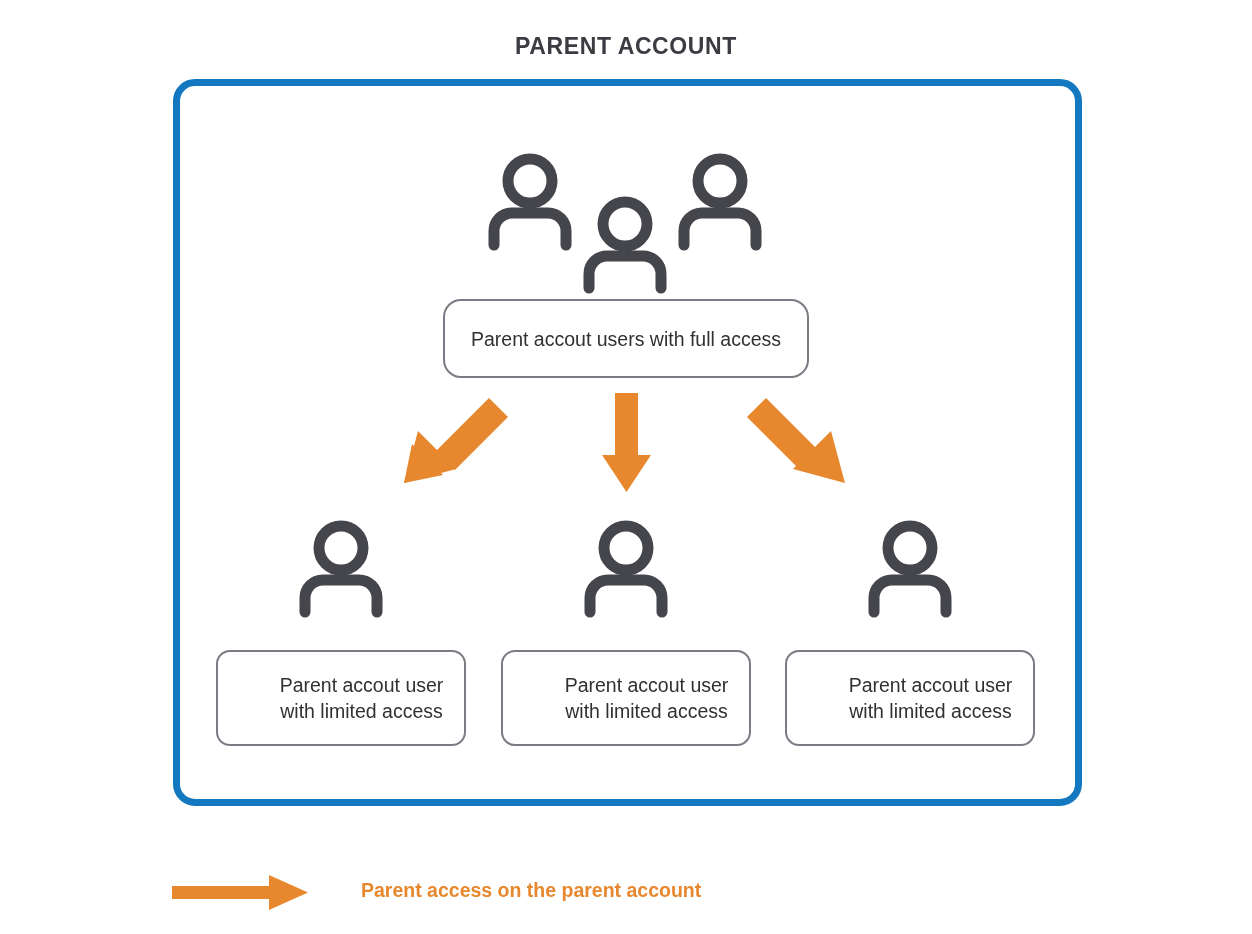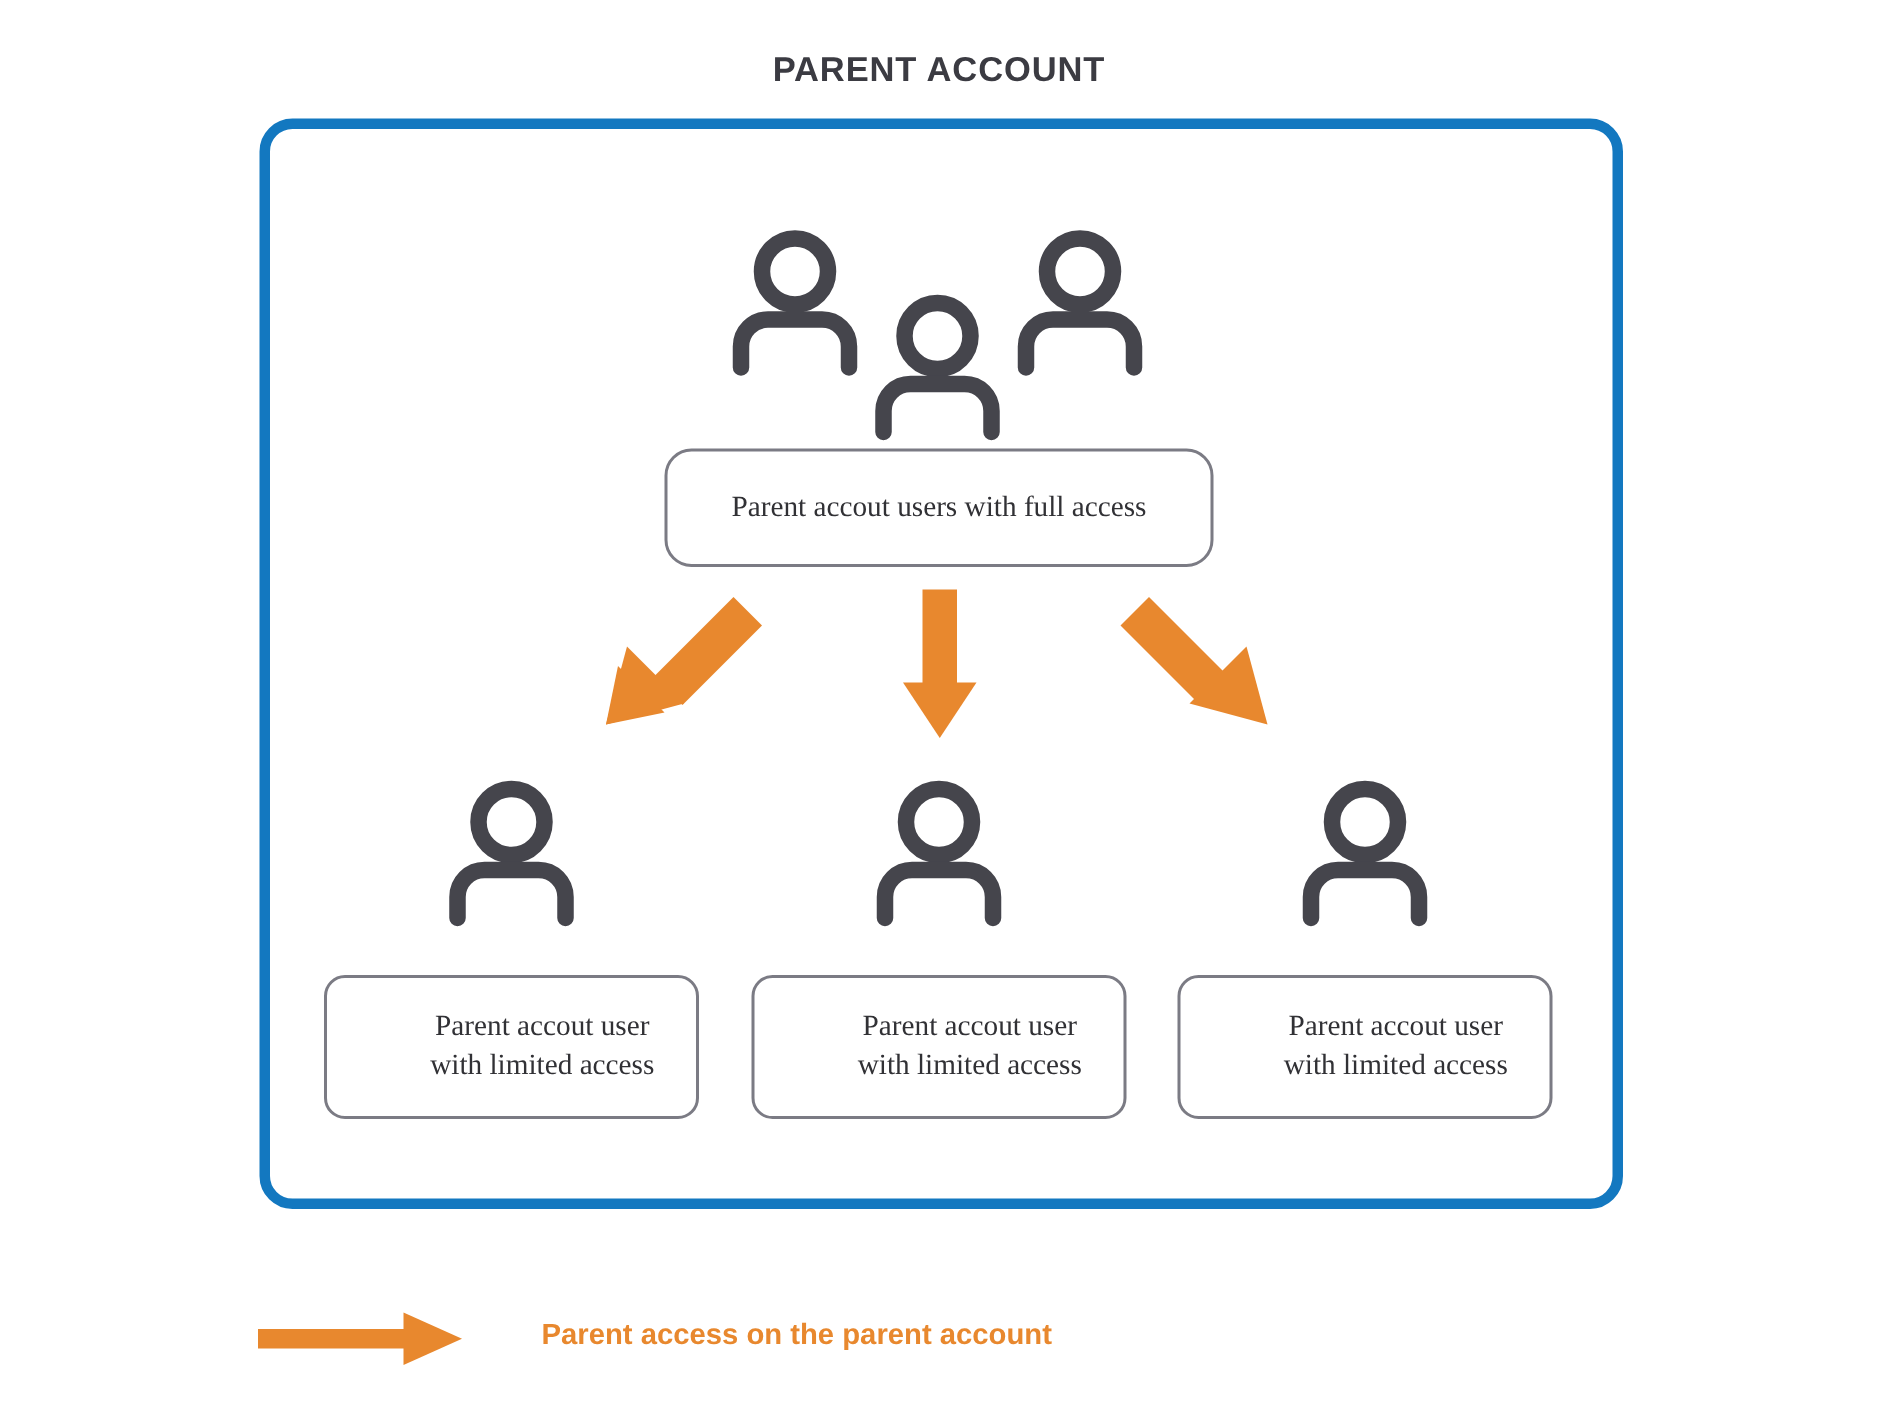--- a/index.html
+++ b/index.html
@@ -78,21 +78,21 @@
     border: 2.5px solid #7b7b84;
     border-radius: 14px;
     background: #ffffff;
     color: #313135;
     display: flex;
     align-items: center;
     justify-content: center;
     text-align: center;
     font-size: 19.5px;
     line-height: 26px;
-    font-family: Liberation Serif, serif;
+    font-family: Liberation Sans, sans-serif;
   }
   .label-box.top {
     left: 443px;
     top: 299px;
     width: 366px;
     height: 79px;
     border-radius: 18px;
   }
   .label-box.bottom {
     top: 650px;

